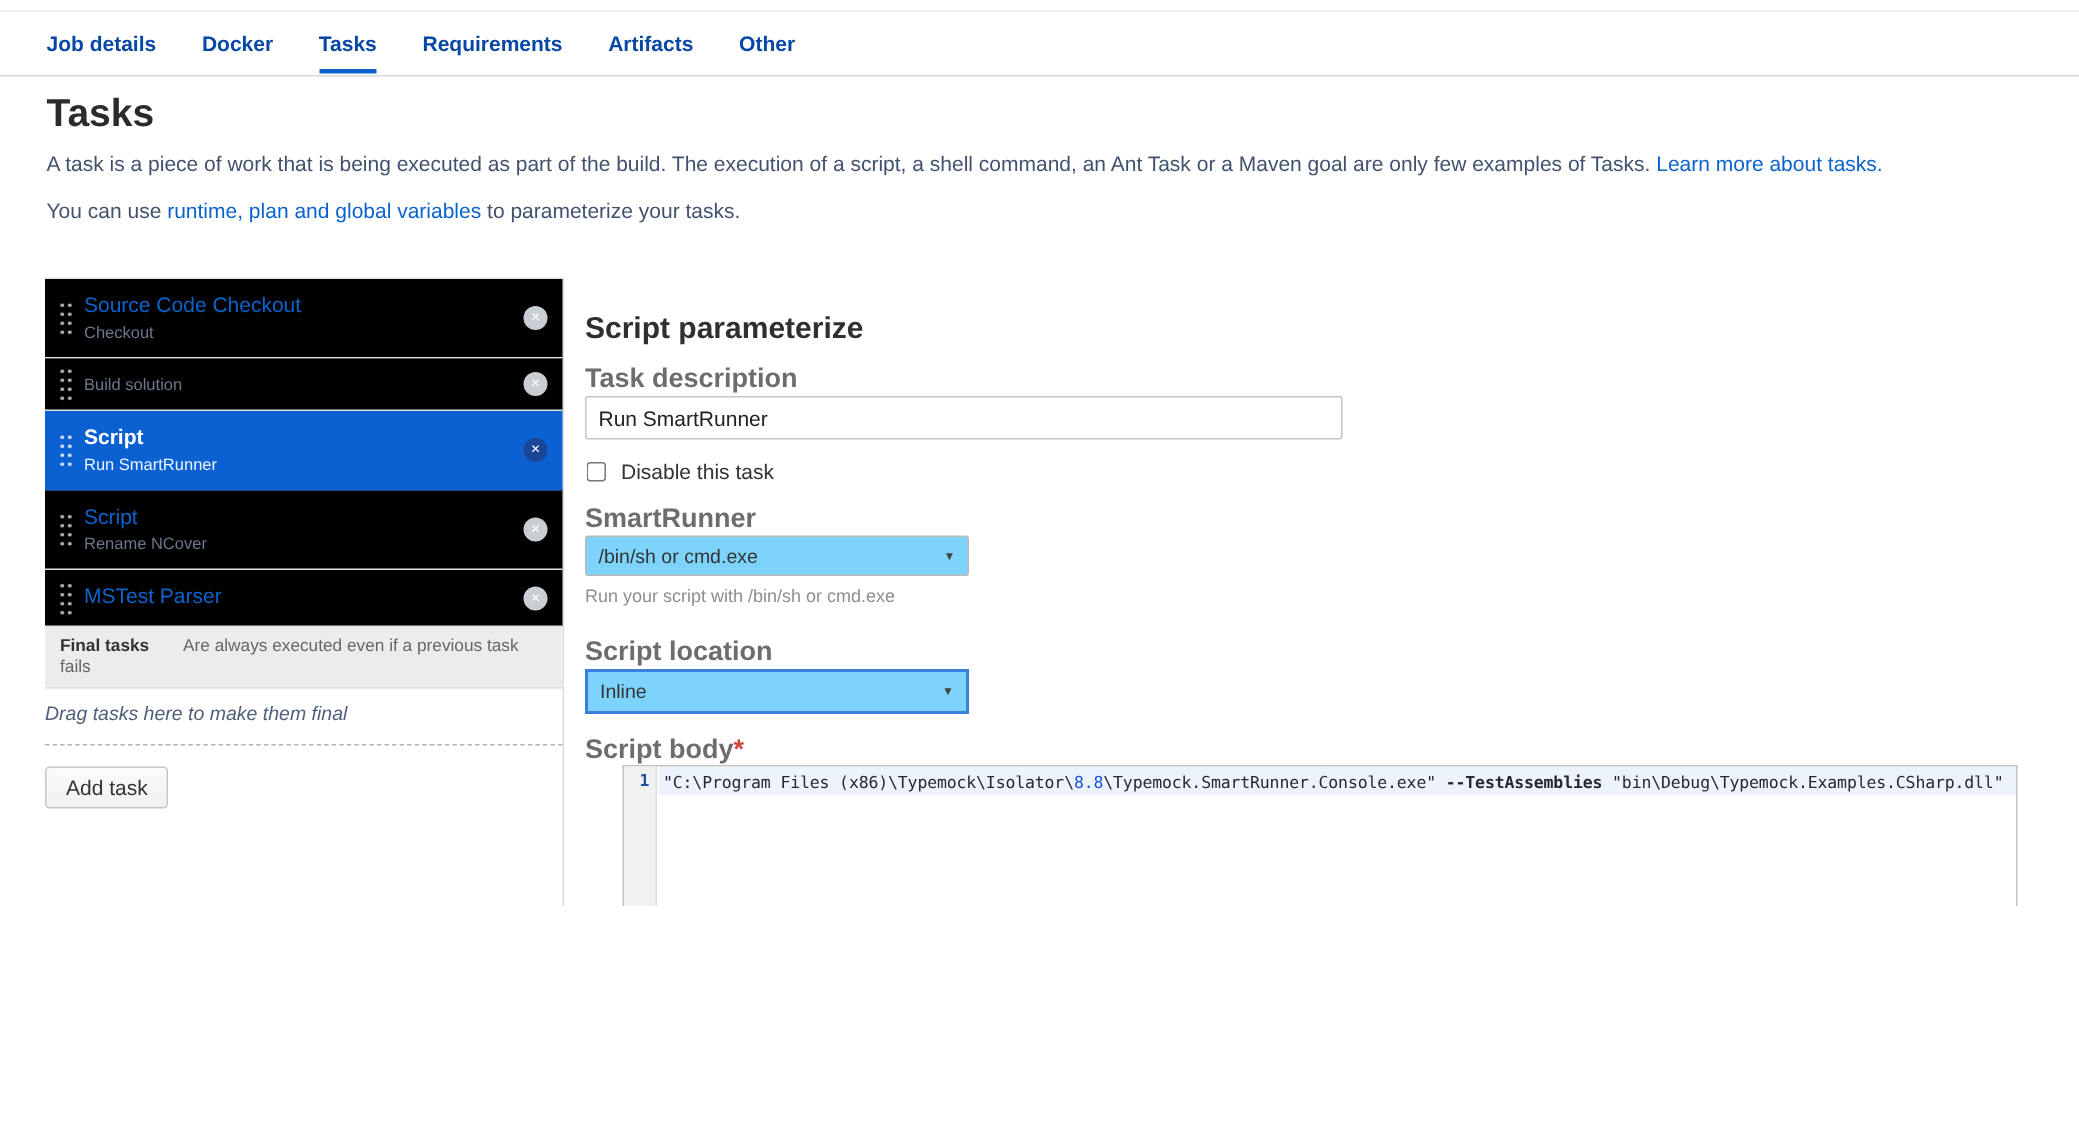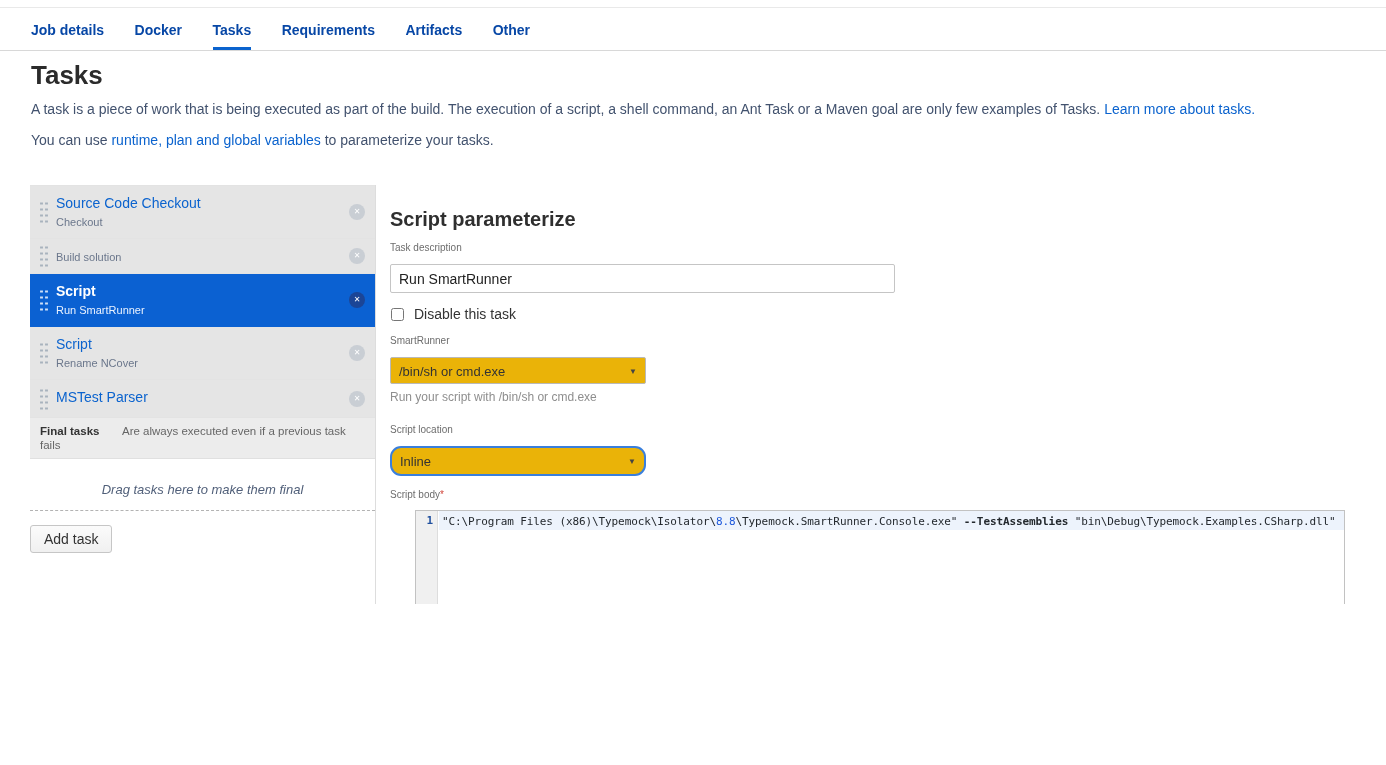--- a/index.html
+++ b/index.html
@@ -16,54 +16,54 @@
   
   .page-title { position:absolute; left:31px; top:60px; font-size:26px; font-weight:600; color:#2b2b2b; }
   .para { position:absolute; left:31px; font-size:14px; color:#42526e; }
   .para a, .link { color:#0b63ce; text-decoration:none; cursor:pointer; }
   .para-1 { top:101px; }
   .para-2 { top:132px; }
 
   
   .task-panel { position:absolute; left:30px; top:185px; width:345px; border-top:1px solid #e3e3e3; }
   .v-divider { position:absolute; left:375px; top:185px; width:1px; height:580px; background:#ddd; }
-  .task-item { position:relative; border-bottom:1px solid #e3e3e3; padding:8px 34px 8px 26px; cursor:pointer; background:#e5e5e5; }
+  .task-item { position:relative; border-bottom:1px solid #e3e3e3; padding:8px 34px 8px 26px; cursor:pointer; background:#000000; }
   .task-title { font-size:14px; color:#0b63ce; line-height:18px; }
   .task-sub { font-size:11px; color:#6b778c; line-height:15px; margin-top:3px; }
   .task-item.selected { background:#0b61d2; border-bottom-color:#0b61d2; }
   .task-item.selected .task-title { color:#fff; font-weight:700; }
   .task-item.selected .task-sub { color:#eaf2ff; }
   .drag-handle { position:absolute; left:9px; top:50%; transform:translateY(-50%); width:9px; height:23px;
                  background-image:radial-gradient(circle, #a8b2bd 1.1px, transparent 1.4px); background-size:5px 6px; }
   .task-item.selected .drag-handle { background-image:radial-gradient(circle, #cfe0f7 1.1px, transparent 1.4px); }
   .delete-btn { position:absolute; right:10px; top:50%; transform:translateY(-50%); width:16px; height:16px; border-radius:50%;
                 background:#c9ced4; color:#fff; font-size:8px; line-height:16px; text-align:center; cursor:pointer; }
   .task-item.selected .delete-btn { background:#1b4596; }
   .final-bar { background:#ececec; padding:6px 10px; font-size:11.5px; color:#666; border-bottom:1px solid #e0e0e0; line-height:14px; }
   .final-bar b { color:#333; margin-right:20px; }
-  .drop-zone { padding:23px 0 13px; text-align:center; font-style:italic; font-size:13px; color:#505f79; border-bottom:1px dashed #b3b3b3; }
+  .drop-zone { padding:9px 0 13px; text-align:left; font-style:italic; font-size:13px; color:#505f79; border-bottom:1px dashed #b3b3b3; }
   .add-task { display:inline-block; margin-top:14px; padding:5px 13px; border:1px solid #c6c6c6; border-radius:3px;
               background:linear-gradient(#fbfbfb,#f0f0f0); font-size:14px; color:#333; font-family:inherit; cursor:pointer; }
 
   
   .config-title { position:absolute; left:390px; top:208px; font-size:20px; font-weight:600; color:#2f2f2f; }
-  .field-label { position:absolute; left:390px; font-size:10px; color:#6d6d6d; }
+  .field-label { position:absolute; left:390px; font-size:18px; color:#6d6d6d;font-weight:bold; }
   .lbl-desc { top:242px; }
   .lbl-interpreter { top:335px; }
   .lbl-location { top:424px; }
   .lbl-body { top:489px; }
   .required { color:#d0453a; }
   .text-input { position:absolute; left:390px; top:264px; width:505px; height:29px; border:1px solid #c5c5c5; border-radius:2px;
                 padding:0 8px; font-size:14px; color:#222; font-family:inherit; background:#fff; }
   .checkbox { position:absolute; left:391px; top:308px; width:13px; height:13px; }
   .checkbox-label { position:absolute; left:414px; top:306px; font-size:14px; color:#333; }
   .help-text { position:absolute; left:390px; top:390px; font-size:12px; color:#8e8e8e; }
-  .select { position:absolute; left:390px; width:256px; height:27px; border:1px solid #b9b9b9; border-radius:2px; background:#eab308; cursor:pointer; }
+  .select { position:absolute; left:390px; width:256px; height:27px; border:1px solid #b9b9b9; border-radius:2px; background:#7dd3fc; cursor:pointer; }
   .select-interpreter { top:357px; }
-  .select-location { top:446px; height:30px; border:2px solid #3a7fdc; border-radius:11px; }
+  .select-location { top:446px; height:30px; border:2px solid #3a7fdc; border-radius:0; }
   .select-value { position:absolute; left:8px; top:50%; transform:translateY(-50%); font-size:13px; color:#333; }
   .select-arrow { position:absolute; right:8px; top:50%; transform:translateY(-50%); font-size:8px; color:#444; }
 
   
   .editor { position:absolute; left:415px; top:510px; width:930px; height:255px; border:1px solid #c2c2c2; border-bottom:none;
             background:#fff; font-family:"DejaVu Sans Mono", monospace; }
   .gutter { position:absolute; left:0; top:0; bottom:0; width:22px; background:#f0f0f0; border-right:1px solid #ddd; }
   .line-number { display:block; text-align:right; padding:3px 4px 0 0; font-size:11px; font-weight:bold; color:#1f4f9e; }
   .code-area { position:absolute; left:23px; right:0; top:0; bottom:0; overflow:hidden; cursor:text; }
   .code-line { white-space:pre; font-size:11px; letter-spacing:-0.1px; line-height:17px; padding:2px 2px 0 3px; background:#edf3fc; }

